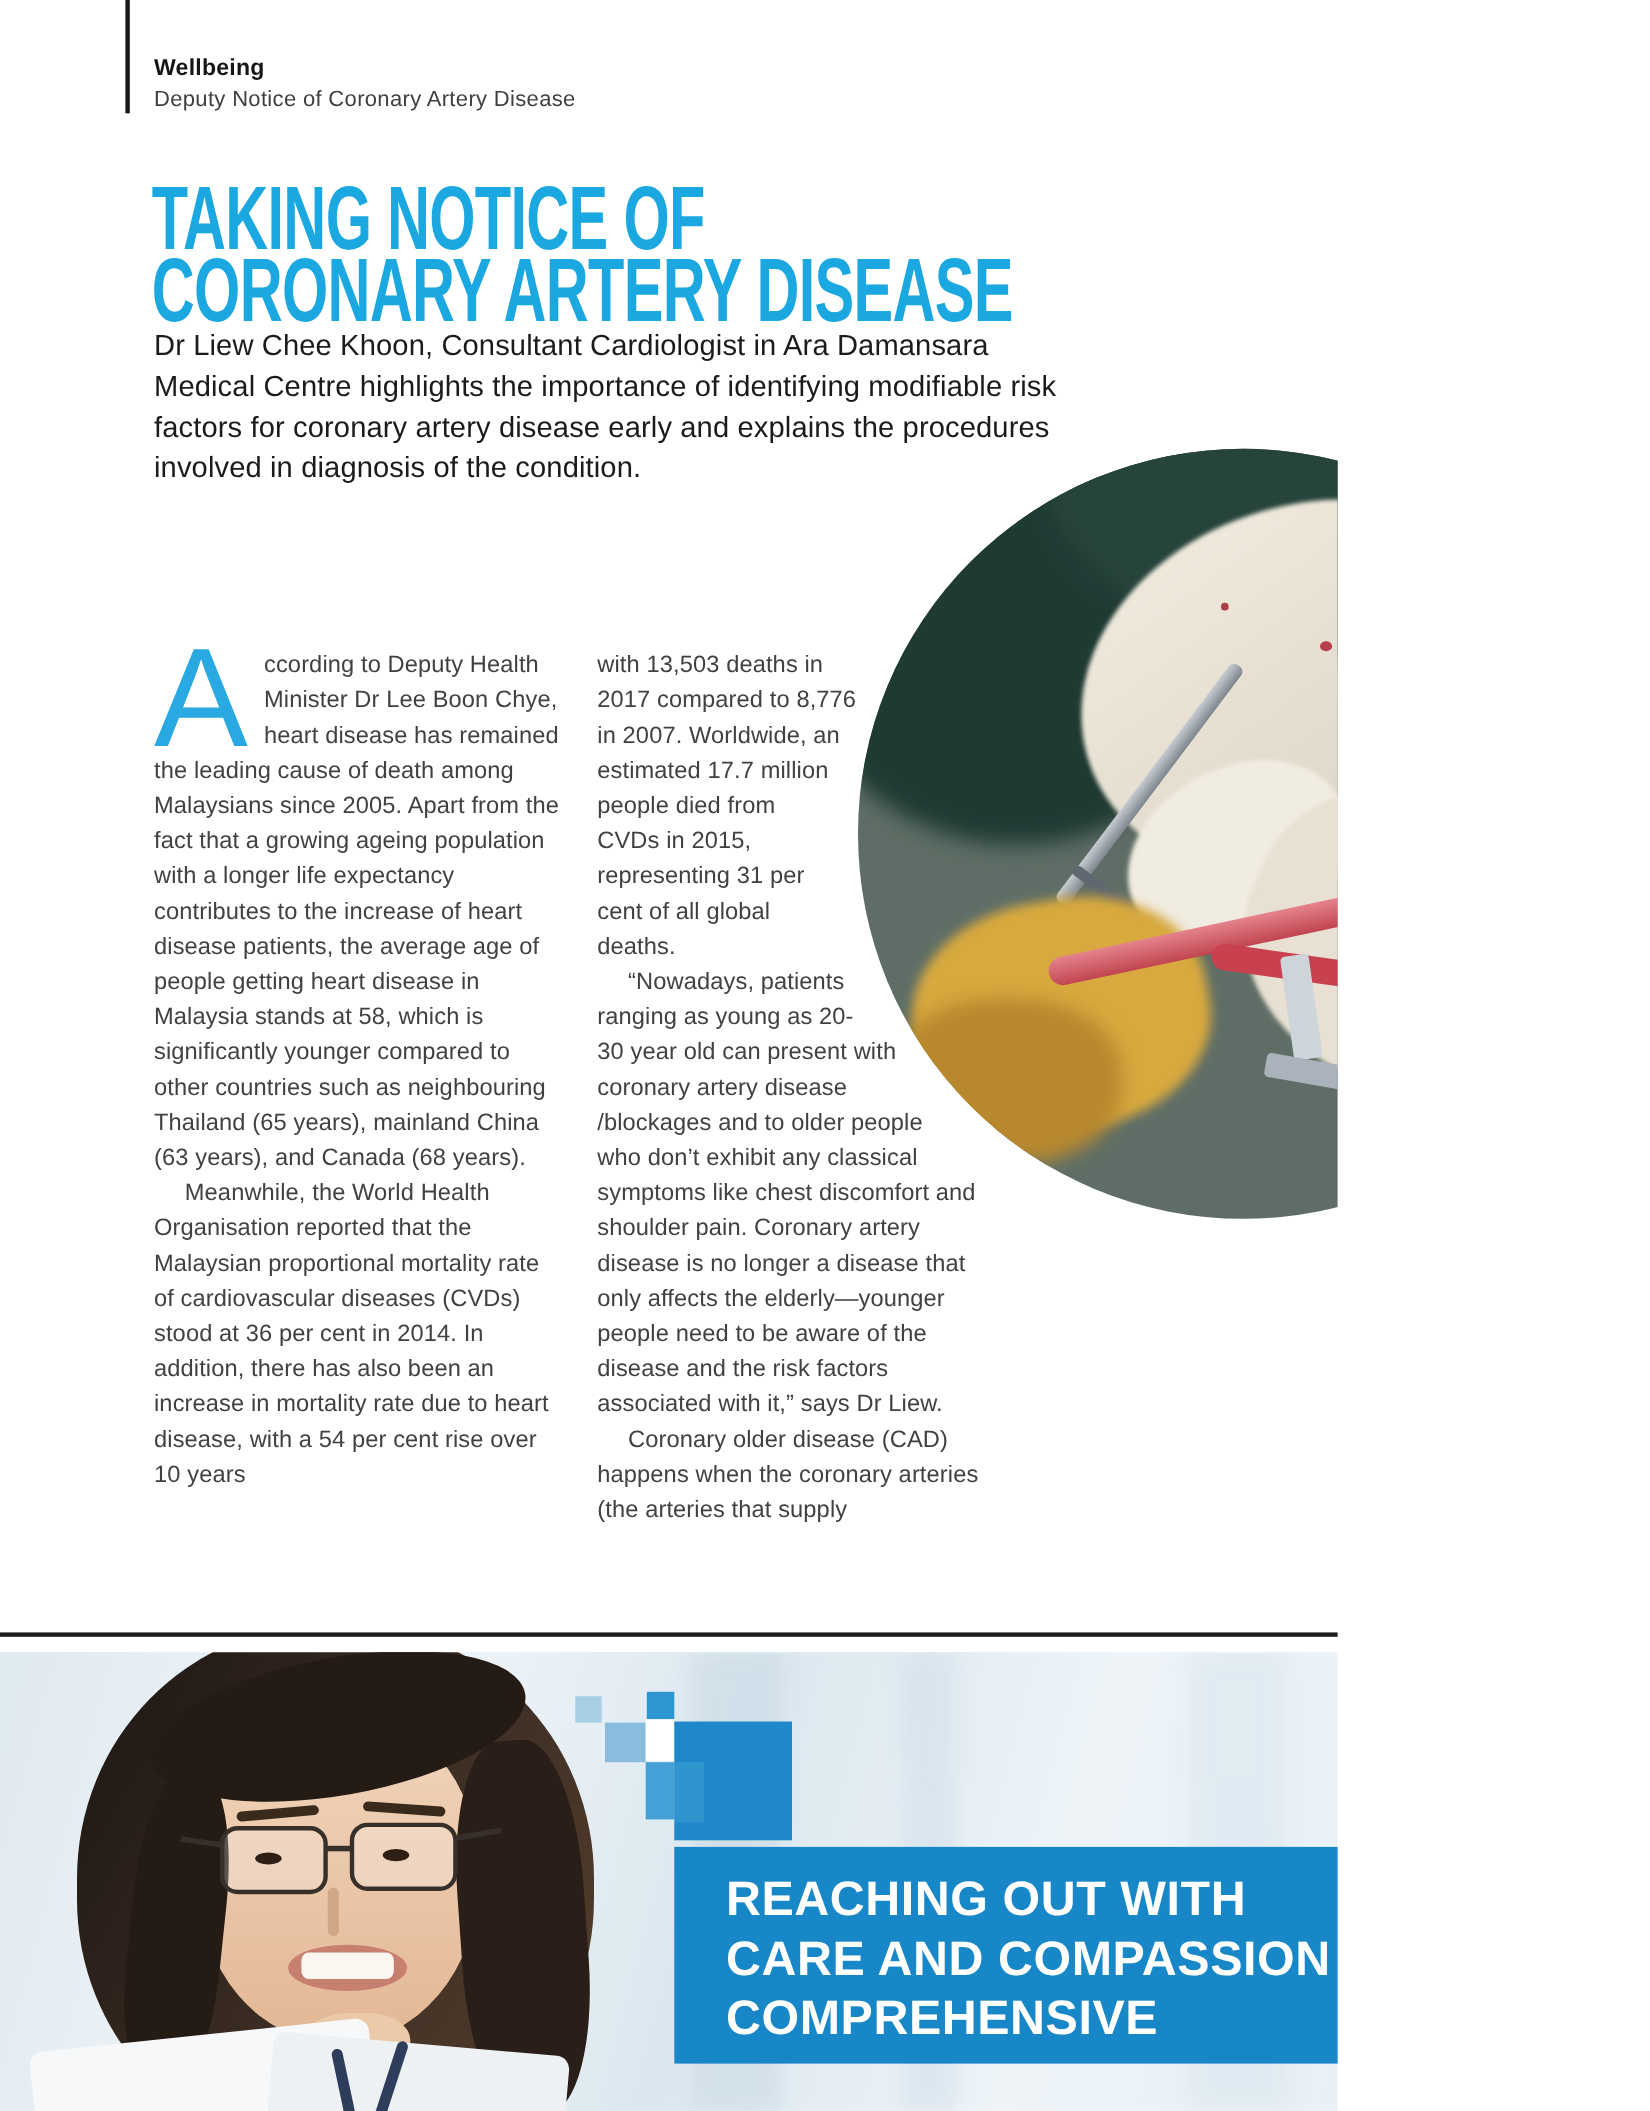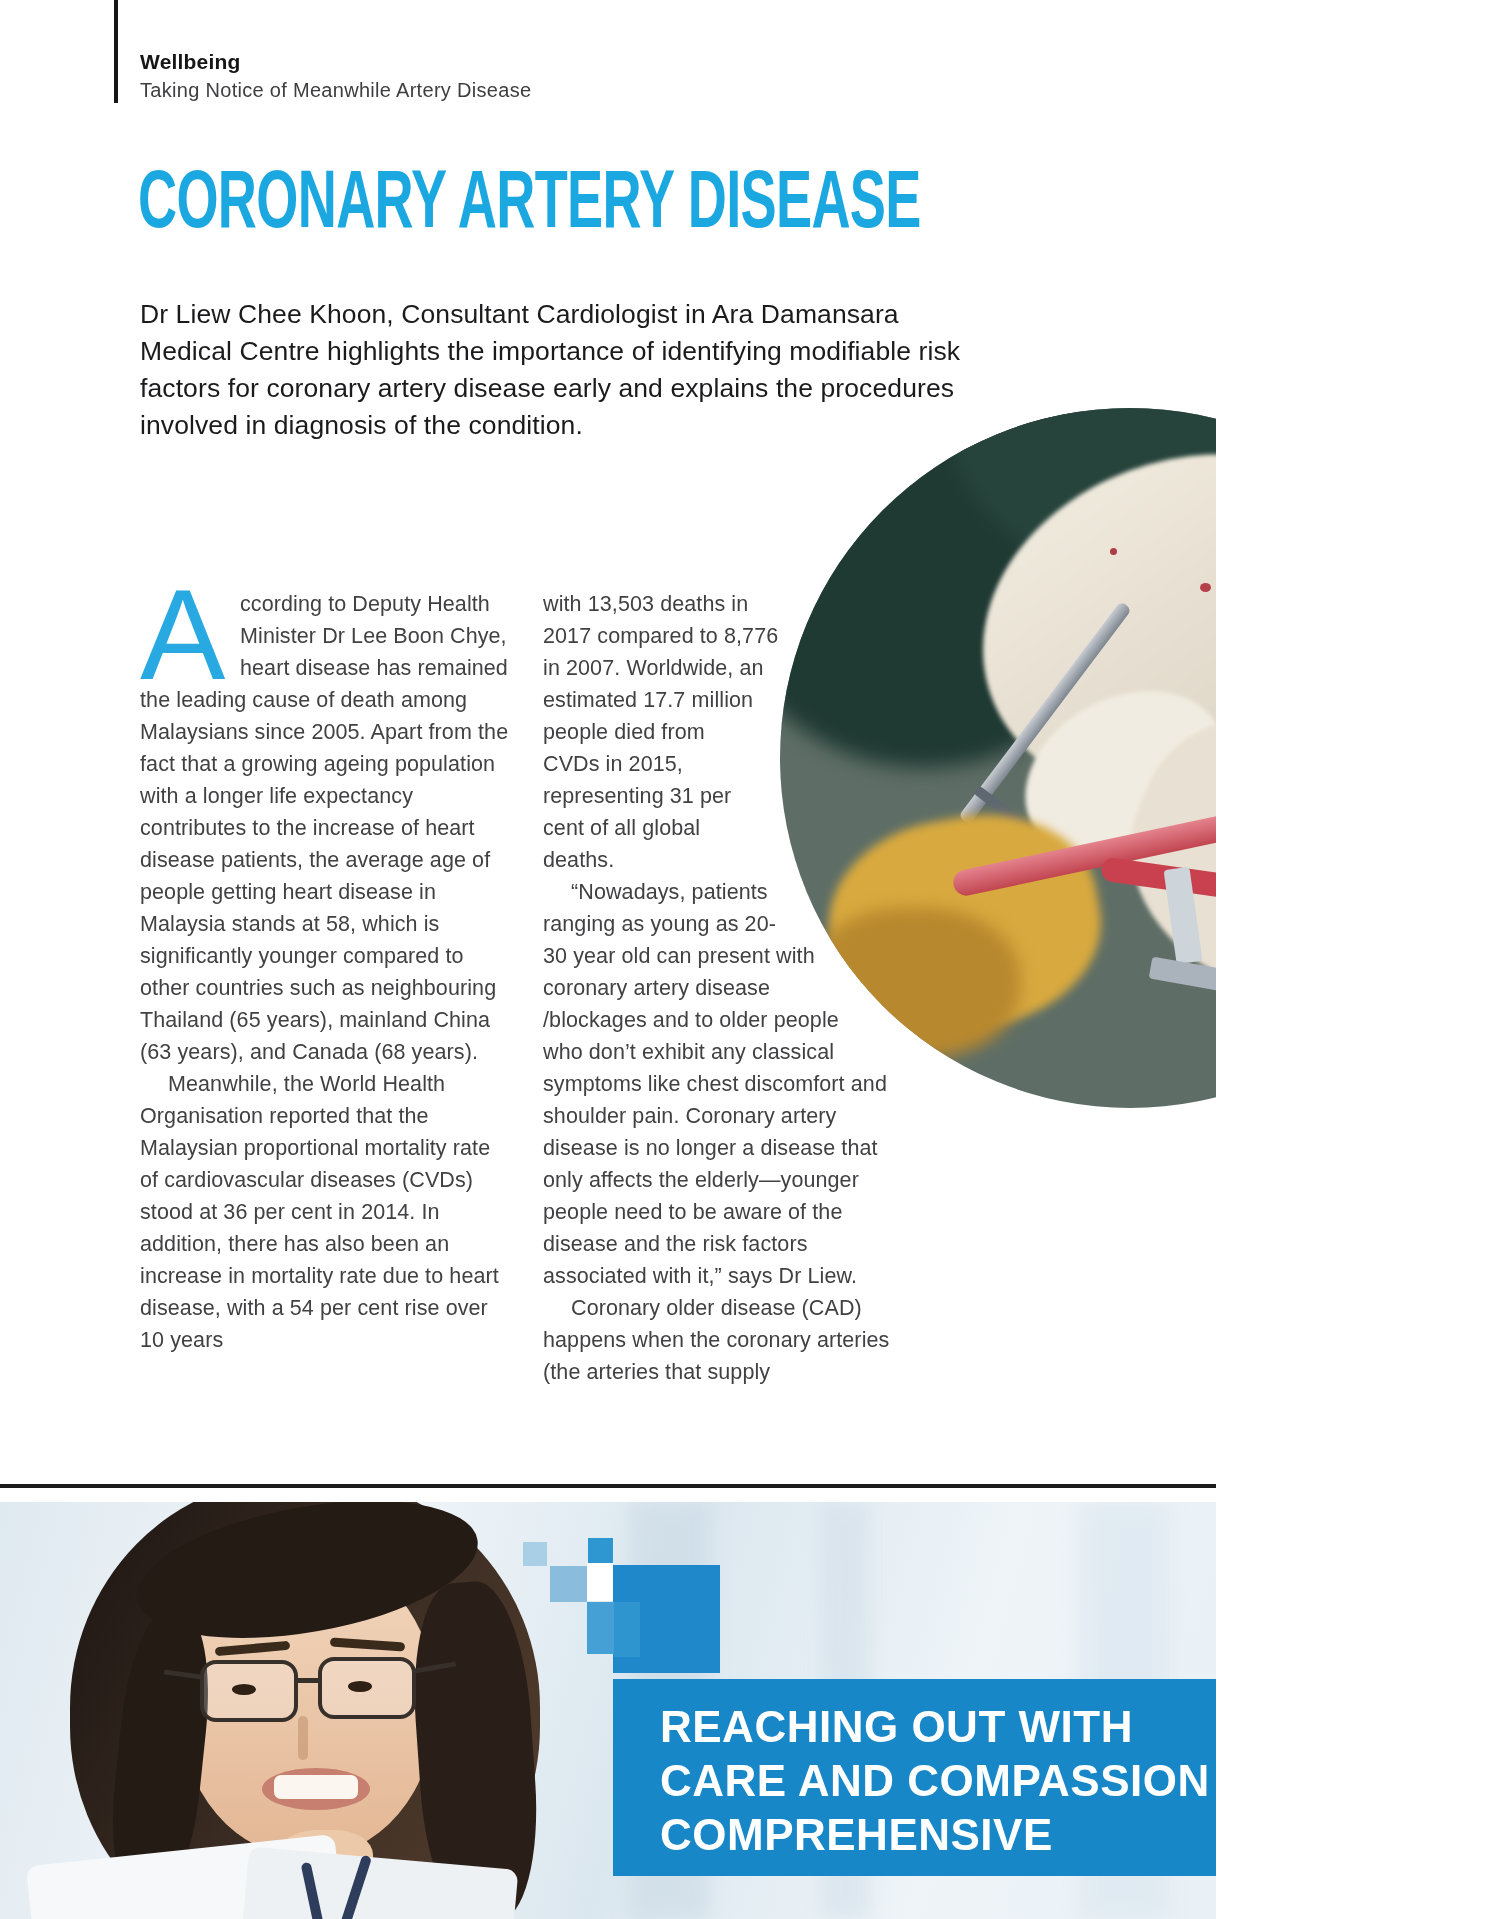--- a/index.html
+++ b/index.html
@@ -54,23 +54,24 @@
 
   .sq { position:absolute; }
 </style>
 </head>
 <body>
 
 <div id="page">
 
   <div id="vrule" class="abs"></div>
   <div id="kicker" class="abs">Wellbeing</div>
-  <div id="kicker-sub" class="abs">Taking Notice of Meanwhile Artery Disease</div>
+  <div id="kicker-sub" class="abs">Deputy Notice of Coronary Artery Disease</div>
 
   <div id="title" class="abs">
+    <div class="title-line"><span>TAKING NOTICE OF</span></div>
     <div class="title-line"><span>CORONARY ARTERY DISEASE</span></div>
   </div>
 
   <div id="standfirst" class="abs">Dr Liew Chee Khoon, Consultant Cardiologist in Ara Damansara Medical Centre highlights the importance of identifying modifiable risk factors for coronary artery disease early and explains the procedures involved in diagnosis of the condition.</div>
 
   <div id="surgery-photo" class="abs">
     <div class="b" style="left:-70px;top:-70px;width:430px;height:430px;border-radius:50%;background:#1f3a33;filter:blur(10px);"></div>
     <div class="b" style="left:170px;top:-90px;width:400px;height:270px;background:#27443c;transform:rotate(18deg);filter:blur(9px);border-radius:45%;"></div>
     <div class="b" style="left:470px;top:10px;width:270px;height:250px;border-radius:50%;background:#4a6058;filter:blur(10px);"></div>
     <div class="b" style="left:200px;top:50px;width:430px;height:340px;border-radius:50%;background:linear-gradient(160deg,#f2ece0,#d9d0c0);transform:rotate(-16deg);filter:blur(2px);"></div>

